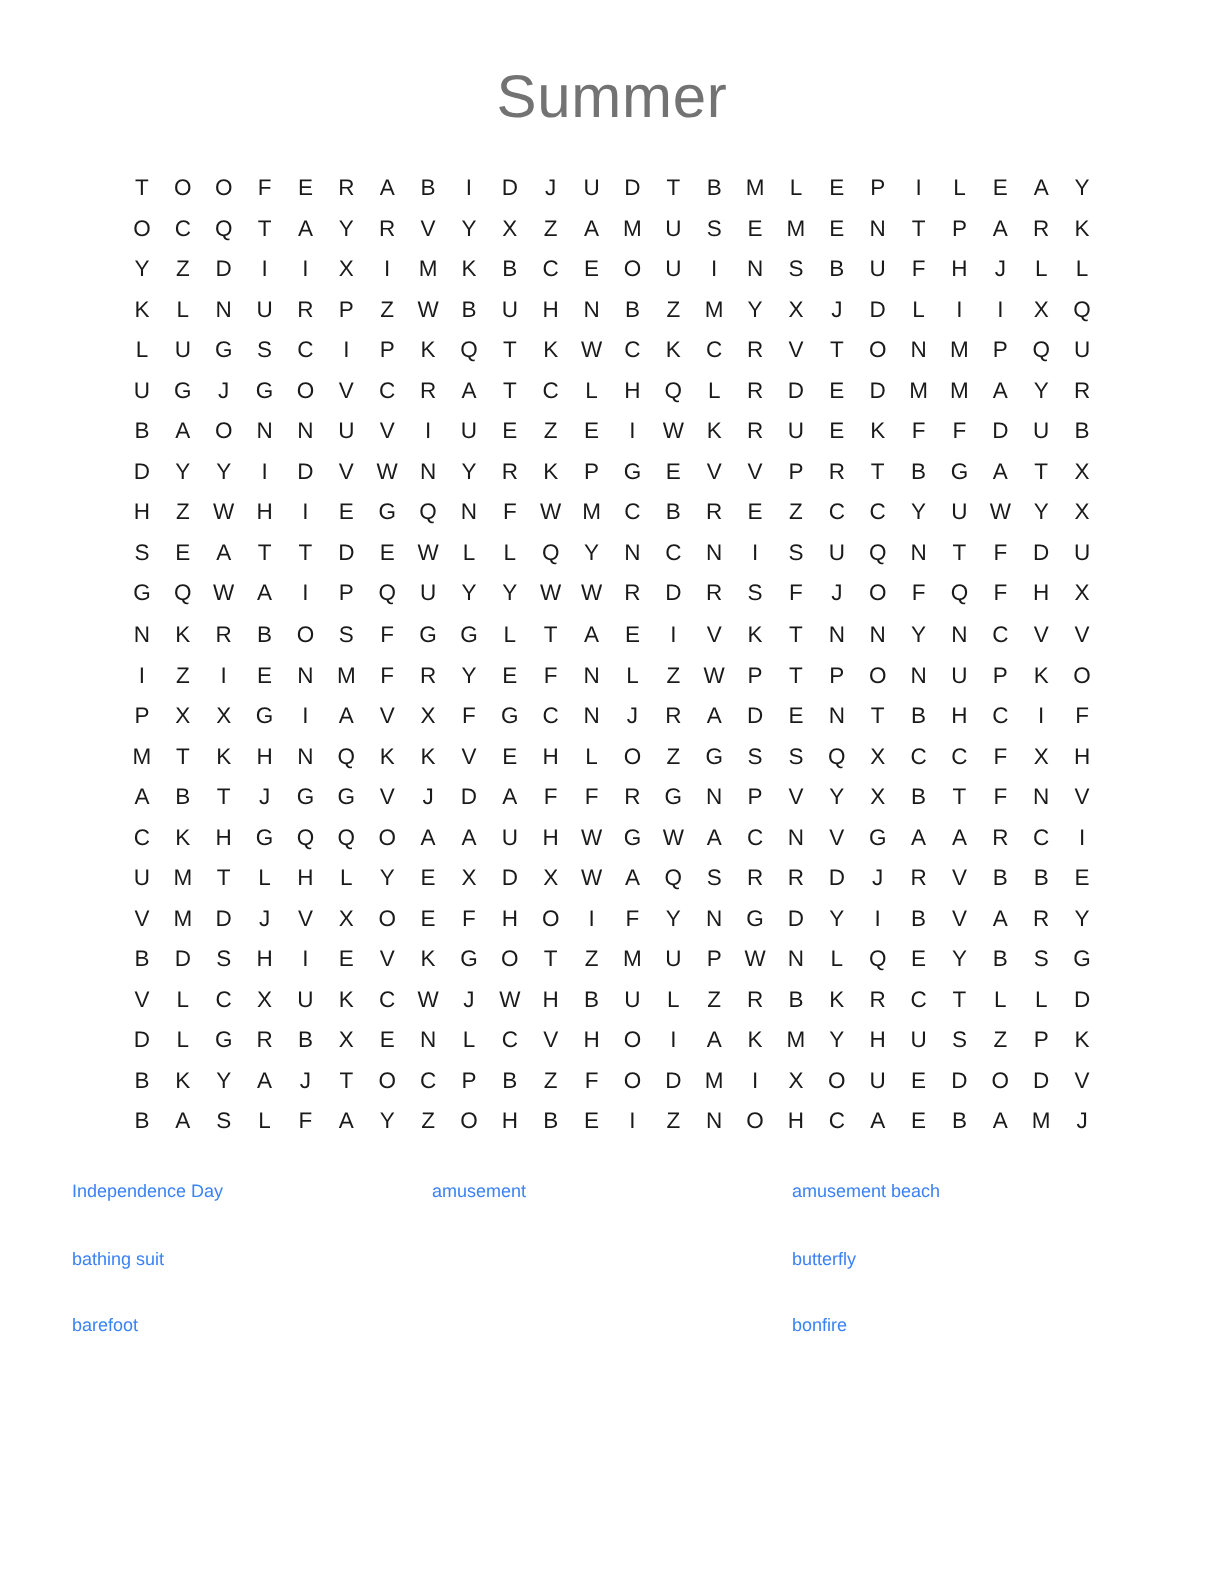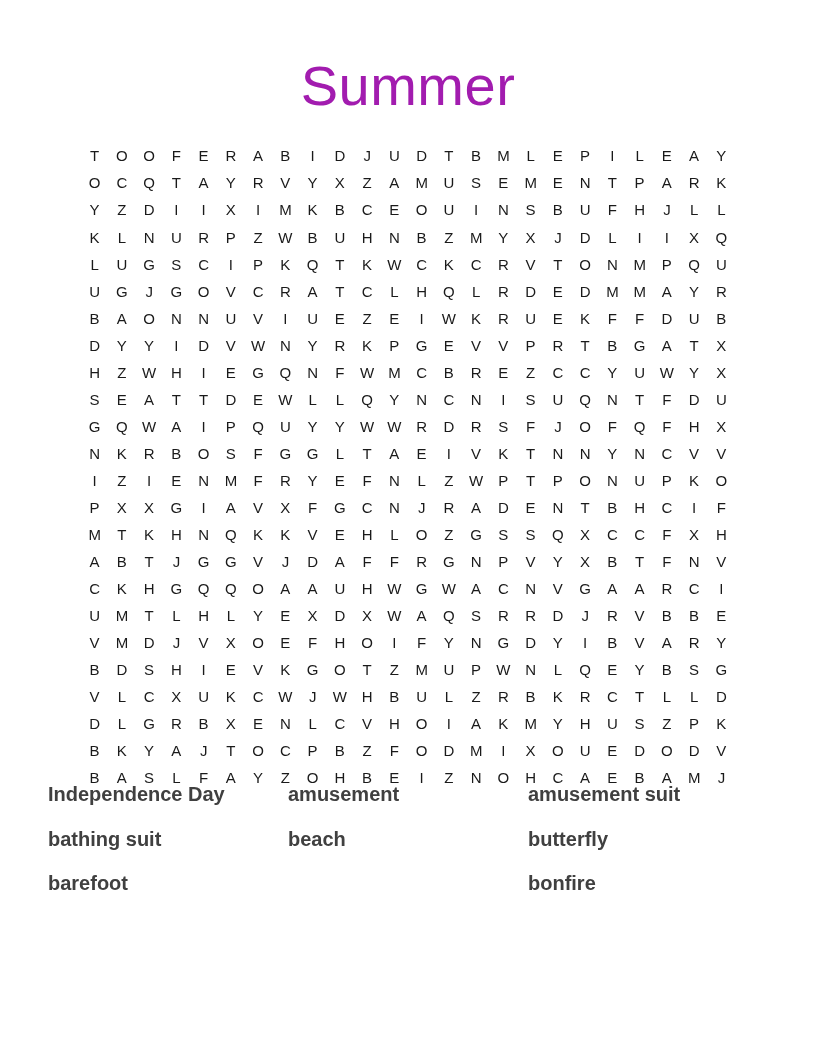--- a/index.html
+++ b/index.html
@@ -10,24 +10,24 @@
   body {
     width: 816px;
     height: 1056px;
     font-family: "Liberation Sans", sans-serif;
     color: #1a1a1a;
     position: relative;
     overflow: hidden;
   }
   .page-title {
     text-align: center;
-    font-size: 56px;
+    font-size: 40px;
     font-weight: 400;
-    color: #a21caf;
-    margin: 16px;
+    color: #737373;
+    margin: 4px;
     padding-top: 38px;
     line-height: 1.15;
     letter-spacing: 0.5px;
   }
   .letter-grid {
     width: 654px;
     margin: 24px auto 0 auto;
   }
   .grid-row {
     display: flex;
@@ -49,23 +49,23 @@
     display: flex;
     width: 720px;
   }
   .word-column {
     width: 240px;
     display: flex;
     flex-direction: column;
   }
   .word-item {
     height: 44.5px;
-    font-size: 20px;
-    font-weight: 700;
-    color: #404040;
+    font-size: 12px;
+    font-weight: 400;
+    color: #3b82f6;
     line-height: 26px;
   }
 </style>
 </head>
 <body>
 
 <h1 class="page-title">Summer</h1>
 
 <div class="letter-grid">
     <div class="grid-row">
@@ -695,20 +695,19 @@
   </div>
 
 <div class="word-list">
     <div class="word-column">
       <div class="word-item">Independence Day</div>
       <div class="word-item">bathing suit</div>
       <div class="word-item">barefoot</div>
     </div>
     <div class="word-column">
       <div class="word-item">amusement</div>
-      <div class="word-item">beach</div>
     </div>
     <div class="word-column">
-      <div class="word-item">amusement suit</div>
+      <div class="word-item">amusement beach</div>
       <div class="word-item">butterfly</div>
       <div class="word-item">bonfire</div>
     </div>
   </div>
 
 </body></html>

